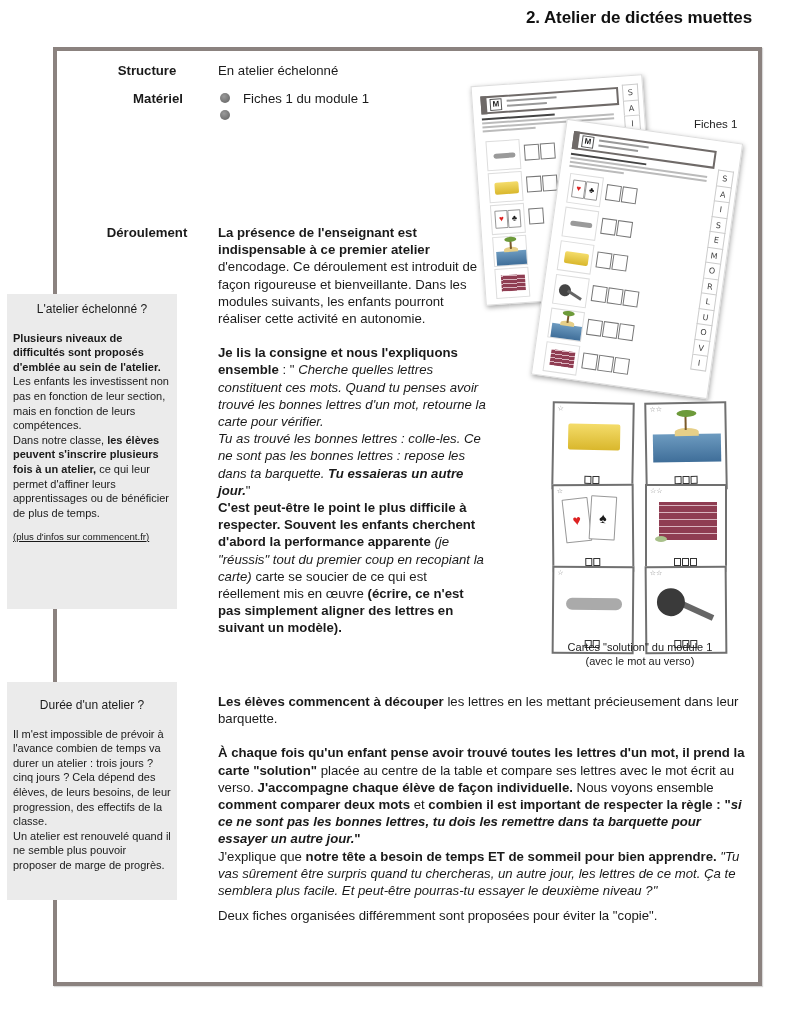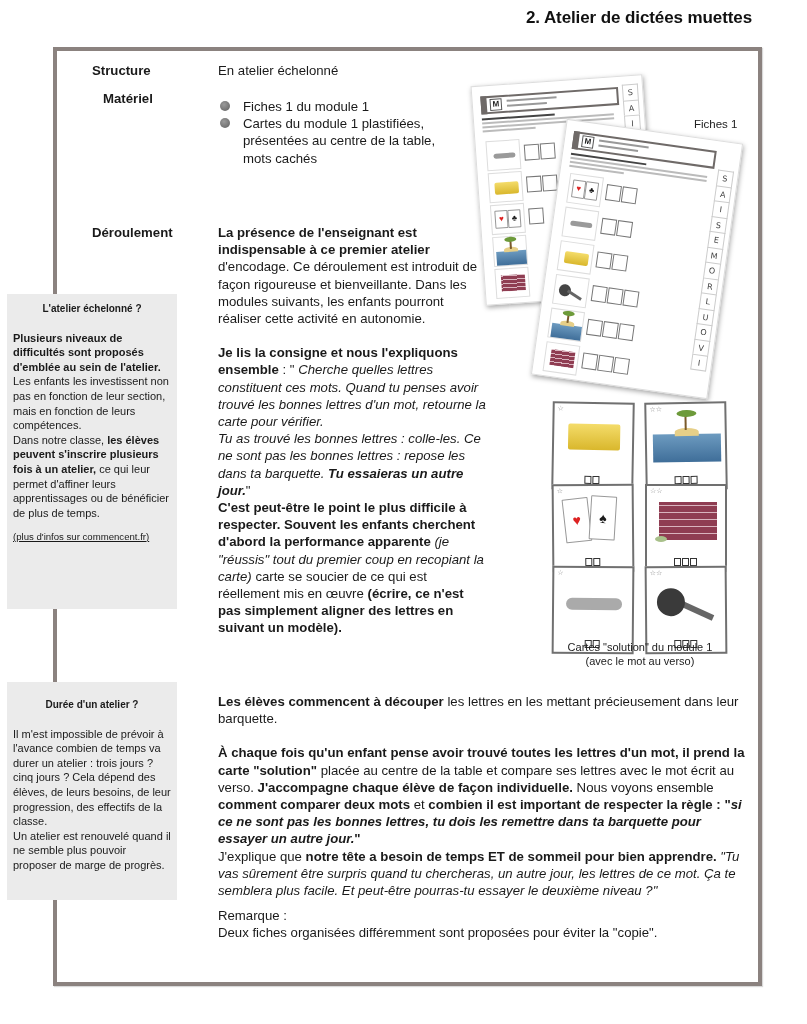--- a/index.html
+++ b/index.html
@@ -3,31 +3,31 @@
 <meta charset="utf-8">
 <style>
   * { box-sizing: border-box; margin: 0; padding: 0; }
   html, body { width: 807px; height: 1024px; background: #ffffff; overflow: hidden; }
   body { position: relative; font-family: "Liberation Sans", sans-serif; color: #1a1a1a; font-size: 13.2px; line-height: 17.2px; }
 
   .page-title { position: absolute; right: 55px; top: 9px; font-size: 17px; font-weight: bold; color: #111; letter-spacing: -0.1px; }
 
   .frame { position: absolute; left: 53px; top: 47px; width: 709px; height: 939px; border: 4px solid #8b827f; box-shadow: 1px 1px 1px rgba(0,0,0,0.15); }
 
-  .label { position: absolute; font-weight: bold; text-align: left; width: 110px; }
+  .label { position: absolute; font-weight: bold; text-align: center; width: 110px; }
   .value { position: absolute; }
   b, .b { font-weight: bold; }
   i, .i { font-style: italic; }
 
-  .mat-list { list-style: none; margin-top: 8px; }
+  .mat-list { list-style: none; }
   .mat-list li { position: relative; padding-left: 26px; }
   .mat-list li .dot { position: absolute; left: 3px; top: 3px; width: 10px; height: 10px; border-radius: 50%; background: radial-gradient(circle at 40% 35%, #9a9a9a, #5f5f5f); }
 
   .sidebox { position: absolute; left: 7px; width: 170px; background: #ebebeb; font-size: 11px; line-height: 14.6px; padding: 8px 6px 8px 6px; color: #1a1a1a; }
-  .sidebox .sb-title { font-weight: bold; text-align: center; margin-bottom: 14px; font-size: 10px; }
+  .sidebox .sb-title { font-weight: normal; text-align: center; margin-bottom: 14px; font-size: 12px; }
   .sidebox .sb-link { font-size: 9.6px; text-decoration: underline; margin-top: 10px; display: inline-block; }
   .sidebox .sb-link span.paren { text-decoration: none; }
 
   .body-text p { margin: 0; }
   .gap { height: 17px; }
 
   
   .sheet { position: absolute; background: #fff; box-shadow: 1px 2px 5px rgba(0,0,0,0.35); border: 1px solid #ddd; }
   .sheet .hdr { position: absolute; left: 8px; top: 10px; right: 24px; height: 18px; border: 2px solid #6f6a68; }
   .sheet .hdr .tab { position: absolute; left: -2px; top: -2px; width: 6px; height: 18px; background: #6f6a68; }
@@ -70,39 +70,38 @@
 <div class="page-title">2. Atelier de dictées muettes</div>
 
 <div class="frame"></div>
 
 <div class="label" style="left:92px; top:62px;">Structure</div>
 <div class="value" style="left:218px; top:62px;">En atelier échelonné</div>
 
 <div class="label" style="left:103px; top:90px;">Matériel</div>
 <ul class="mat-list" style="position:absolute; left:217px; top:90px; width:245px;">
   <li><span class="dot"></span><span>Fiches 1 du module 1</span></li>
-  <li><span class="dot"></span><span>Cartes du module 1 plastifiées, présentées au centre de la table, mots cachés</span></li>
+  <li><span class="dot"></span></li>
 </ul>
 
 <div class="label" style="left:92px; top:224px;">Déroulement</div>
 
 <div class="body-text" style="position:absolute; left:218px; top:224px; width:272px;">
   <p><b>La présence de l'enseignant est indispensable à ce premier atelier</b><span> d'encodage. Ce déroulement est introduit de façon rigoureuse et bienveillante. Dans les modules suivants, les enfants pourront réaliser cette activité en autonomie.</span></p>
   <div class="gap"></div>
   <p><b>Je lis la consigne et nous l'expliquons ensemble</b><span> : " </span><i>Cherche quelles lettres constituent ces mots. Quand tu penses avoir trouvé les bonnes lettres d'un mot, retourne la carte pour vérifier.</i><br><i>Tu as trouvé les bonnes lettres : colle-les. Ce ne sont pas les bonnes lettres : repose les dans ta barquette. </i><b><i>Tu essaieras un autre jour.</i></b><span>"</span></p>
   <p><b>C'est peut-être le point le plus difficile à respecter. Souvent les enfants cherchent d'abord la performance apparente</b><i> (je "réussis" tout du premier coup en recopiant la carte)</i><span> carte se soucier de ce qui est réellement mis en œuvre </span><b>(écrire, ce n'est pas simplement aligner des lettres en suivant un modèle).</b></p>
 </div>
 
 <div class="body-text" style="position:absolute; left:218px; top:693px; width:535px;">
   <p><b>Les élèves commencent à découper</b><span> les lettres en les mettant précieusement dans leur barquette.</span></p>
   <div class="gap"></div>
   <p><b>À chaque fois qu'un enfant pense avoir trouvé toutes les lettres d'un mot, il prend la carte "solution"</b><span> placée au centre de la table et compare ses lettres avec le mot écrit au verso. </span><b>J'accompagne chaque élève de façon individuelle.</b><span> Nous voyons ensemble </span><b>comment comparer deux mots</b><span> et </span><b>combien il est important de respecter la règle : "</b><b><i>si ce ne sont pas les bonnes lettres, tu dois les remettre dans ta barquette pour essayer un autre jour.</i></b><b>"</b></p>
   <p><span>J'explique que </span><b>notre tête a besoin de temps ET de sommeil pour bien apprendre.</b><i> "Tu vas sûrement être surpris quand tu chercheras, un autre jour, les lettres de ce mot. Ça te semblera plus facile. Et peut-être pourras-tu essayer le deuxième niveau ?"</i></p>
   <div style="height:8px"></div>
-  <p>Remarque :</p>
   <p>Deux fiches organisées différemment sont proposées pour éviter la "copie".</p>
 </div>
 
 <div class="sidebox" style="top:294px; height:315px;">
   <div class="sb-title">L'atelier échelonné ?</div>
   <div>
     <b>Plusieurs niveaux de difficultés sont proposés d'emblée au sein de l'atelier.</b><span> Les enfants les investissent non pas en fonction de leur section, mais en fonction de leurs compétences.</span><br>
     <span>Dans notre classe, </span><b>les élèves peuvent s'inscrire plusieurs fois à un atelier,</b><span> ce qui leur permet d'affiner leurs apprentissages ou de bénéficier de plus de temps.</span><br>
   </div>
   <div class="sb-link"><span class="paren">(</span><a style="color:#1a1a1a;">plus d'infos sur commencent.fr</a><span class="paren">)</span></div>

